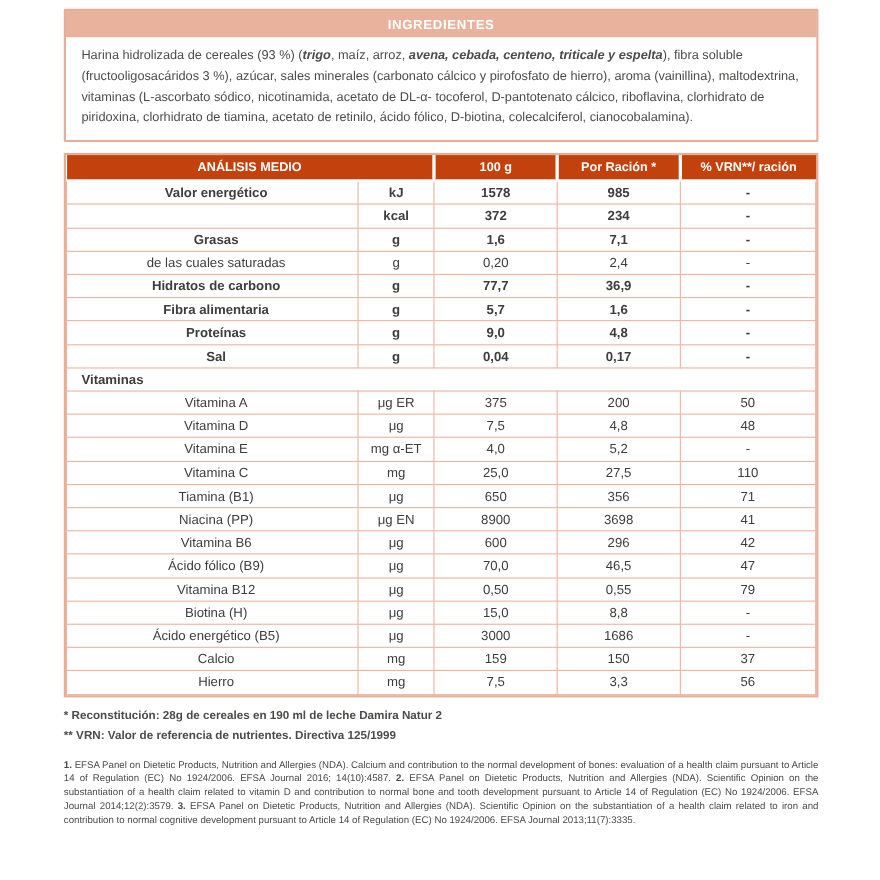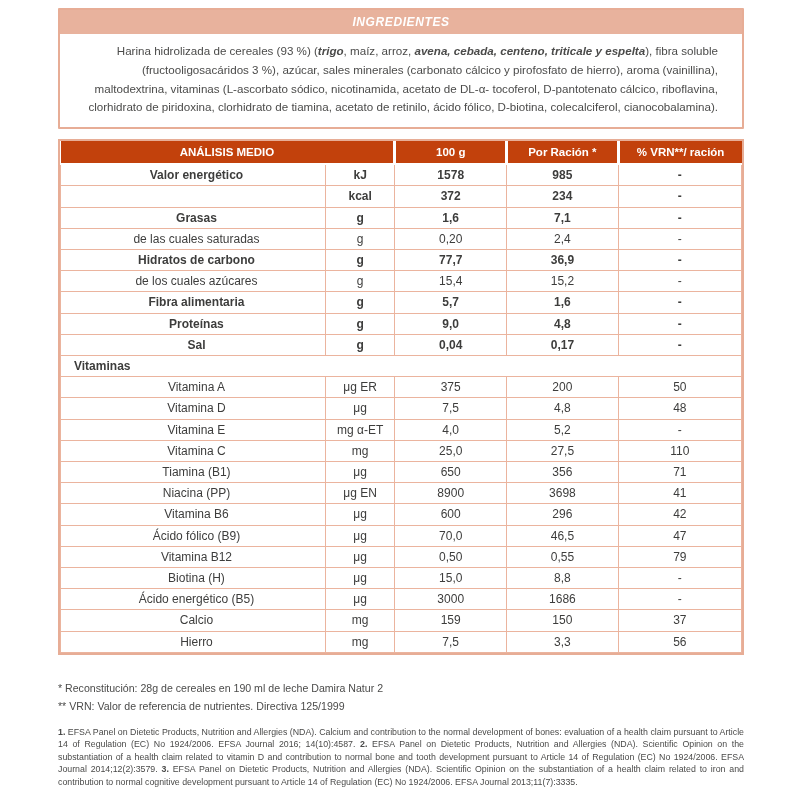--- a/index.html
+++ b/index.html
@@ -10,25 +10,24 @@
     color:#3d3d3c;
   }
   .page { width:800px; height:800px; padding:8px 56px 0 58px; }
 
   
   .ing-box { border:2px solid #e7ad96; border-radius:1px; }
   .ing-header {
     background:#e8b29d; color:#ffffff; font-weight:bold;
     text-align:center; font-size:12px; letter-spacing:.6px;
     padding:5px 0 5px;
-    font-style:italic;
   }
   .ing-body {
-    background:#ffffff; padding:8px 24px 10px;
-    font-size:11.6px; line-height:1.62; text-align:right; color:#4b4b4a;
+    background:#ffffff; padding:8px 14px 10px;
+    font-size:11.6px; line-height:1.62; text-align:left; color:#4b4b4a;
   }
   .bi { font-weight:bold; font-style:italic; }
 
   
   .tbl-wrap { margin-top:10px; border:2px solid #e7ad96; }
   table { width:100%; border-collapse:collapse; table-layout:fixed; }
   col.c-label { width:38.9%; } col.c-unit { width:10.2%; }
   col.c-100 { width:16.4%; } col.c-rac { width:16.4%; } col.c-vrn { width:18.1%; }
   th {
     background:#c2410c; color:#ffffff; font-weight:bold; font-size:11.5px;
@@ -39,21 +38,21 @@
   td {
     border:1px solid #ebb49e; font-size:12px; color:#3d3d3c;
     padding:2px 6px; line-height:16.2px; text-align:center;
     overflow:hidden; white-space:nowrap;
   }
   td.cell-label { text-align:center; padding-left:13px; }
   td.section-label { text-align:left; padding-left:13px; font-weight:bold; }
   td.b { font-weight:bold; }
 
   
-  .footnotes { margin-top:24px; font-size:10.6px; color:#4b4b4a; line-height:1.7; }
+  .footnotes { margin-top:8px; font-size:10.6px; color:#4b4b4a; line-height:1.7;font-weight:bold; }
 
   
   .references {
     margin-top:11px; font-size:8.8px; color:#4a4a49;
     line-height:1.42; text-align:justify;
   }
   .refnum { font-weight:bold; }
 </style>
 </head>
 <body>
@@ -112,27 +111,20 @@
             <td class="cell-num">-</td>
           </tr>
           <tr>
             <td class="cell-label b">Hidratos de carbono</td>
             <td class="cell-num b">g</td>
             <td class="cell-num b">77,7</td>
             <td class="cell-num b">36,9</td>
             <td class="cell-num b">-</td>
           </tr>
           <tr>
-            <td class="cell-label">de los cuales azúcares</td>
-            <td class="cell-num">g</td>
-            <td class="cell-num">15,4</td>
-            <td class="cell-num">15,2</td>
-            <td class="cell-num">-</td>
-          </tr>
-          <tr>
             <td class="cell-label b">Fibra alimentaria</td>
             <td class="cell-num b">g</td>
             <td class="cell-num b">5,7</td>
             <td class="cell-num b">1,6</td>
             <td class="cell-num b">-</td>
           </tr>
           <tr>
             <td class="cell-label b">Proteínas</td>
             <td class="cell-num b">g</td>
             <td class="cell-num b">9,0</td>

